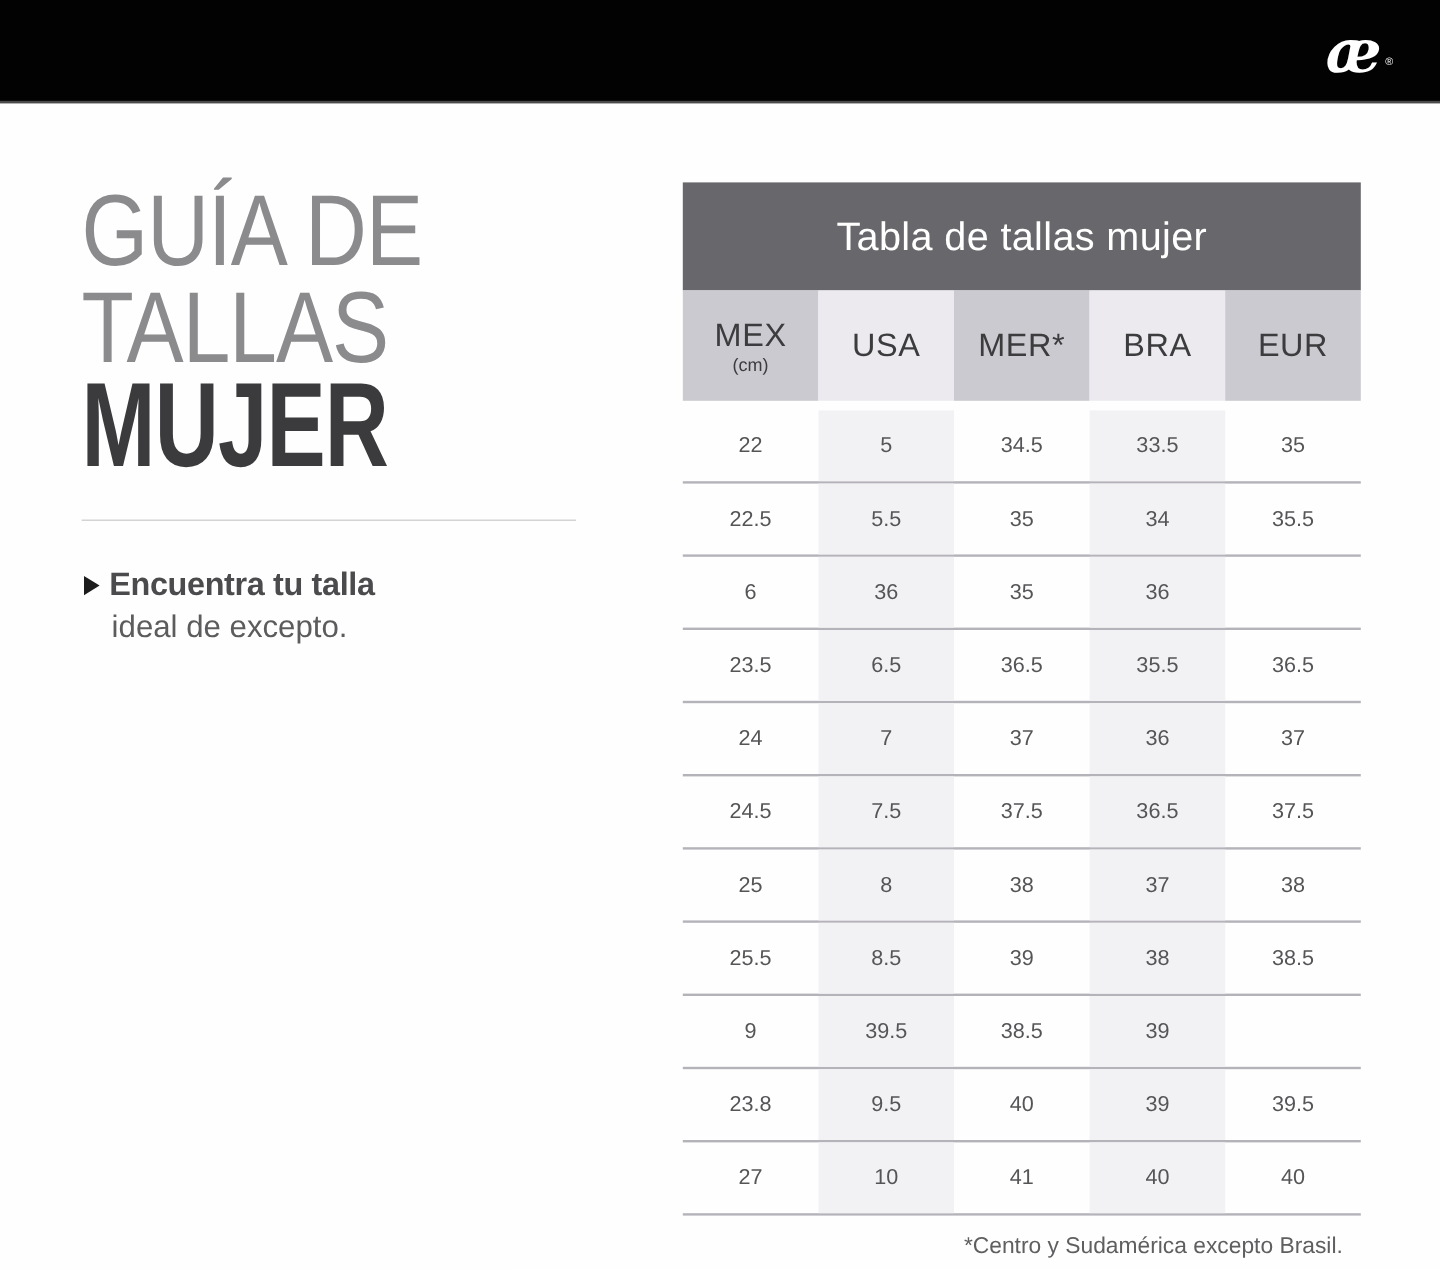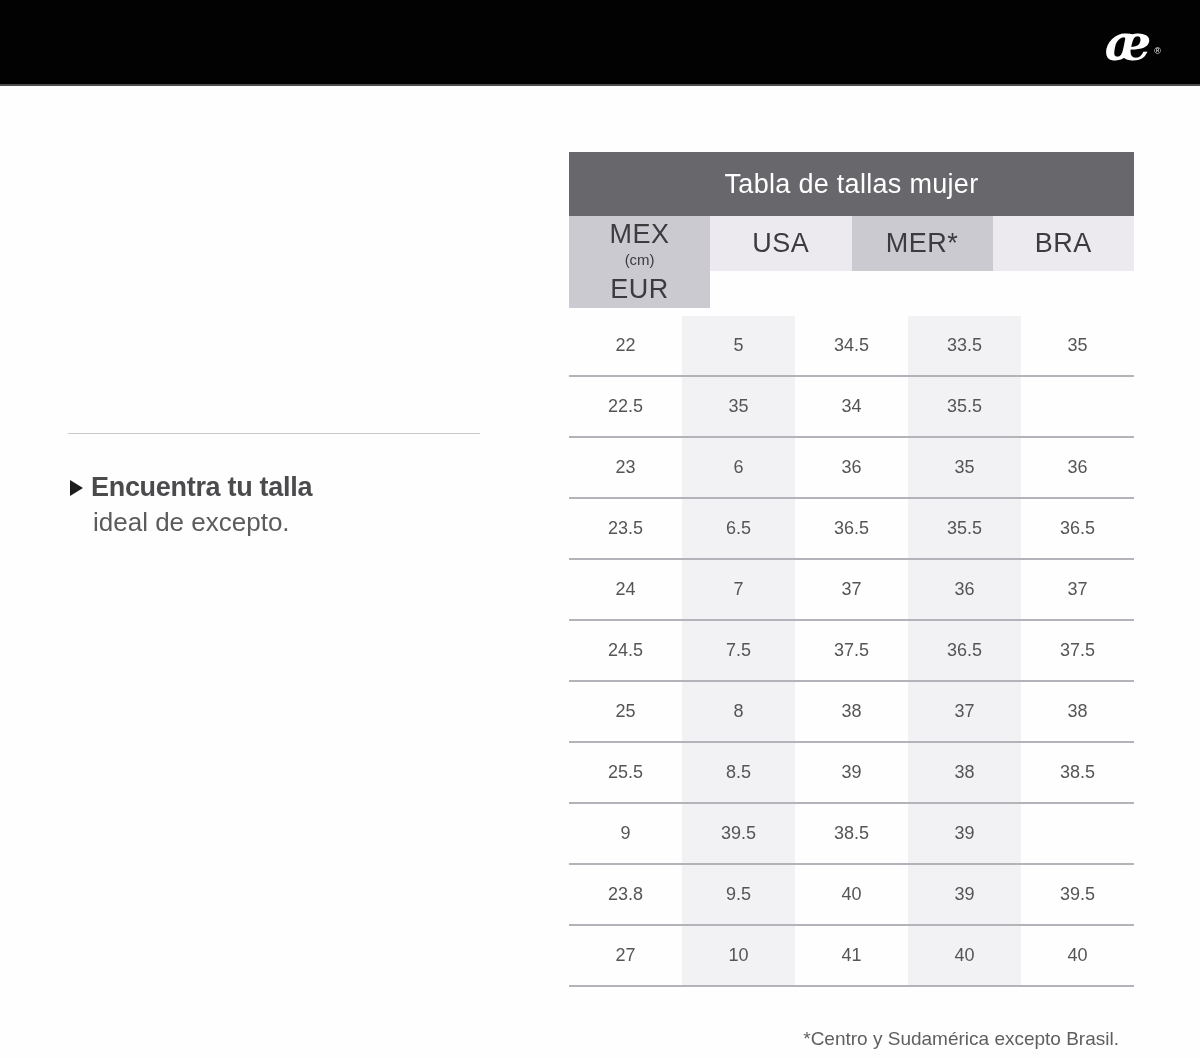--- a/index.html
+++ b/index.html
@@ -62,25 +62,25 @@
   .arrow{
     width:0;height:0;border-left:13px solid #1c1c1c;
     border-top:8px solid transparent;border-bottom:8px solid transparent;
     margin-right:8px;
   }
   .find-title{font-size:27px;font-weight:bold;color:var(--find-title);letter-spacing:-0.3px;}
   .find-sub{font-size:26px;color:var(--find-sub);margin-left:23px;margin-top:4px;}
   
   .size-table{position:absolute;left:569px;top:152px;width:565px;}
   .table-title{
-    height:64px;background:var(--table-title-bg);color:var(--table-title-fg);
+    height:90px;background:var(--table-title-bg);color:var(--table-title-fg);
     display:flex;align-items:center;justify-content:center;
-    font-size:27px;letter-spacing:0.3px;
-  }
-  .col-headers{display:grid;grid-template-columns:repeat(4,1fr);height:92px;}
+    font-size:33px;letter-spacing:0.3px;
+  }
+  .col-headers{display:grid;grid-template-columns:repeat(5,1fr);height:92px;}
   .col-head{
     display:flex;flex-direction:column;align-items:center;justify-content:center;
     font-size:27px;color:var(--head-text);letter-spacing:0.5px;
   }
   .col-head:nth-child(odd){background:var(--head-dark);}
   .col-head:nth-child(even){background:var(--head-light);}
   .col-sub{font-size:15px;letter-spacing:0;margin-top:1px;}
   .header-gap{height:8px;}
   .trow{
     display:grid;grid-template-columns:repeat(5,1fr);height:61px;
@@ -100,20 +100,25 @@
 <body>
 
 <div class="canvas">
 
   <div class="topbar">
     <div class="logo">
       <span>æ</span><span class="reg">®</span>
     </div>
   </div>
 
+  <div class="heading">
+    <span class="h-line">GUÍA DE</span>
+    <span class="h-line">TALLAS</span>
+    <span class="h-line dark">MUJER</span>
+  </div>
 
   <div class="divider"></div>
 
   <div class="find">
     <div class="find-title-row">
       <span class="arrow"></span>
       <span class="find-title">Encuentra tu talla</span>
     </div>
     <div class="find-sub">ideal de excepto.</div>
   </div>
@@ -142,26 +147,26 @@
     <div id="table-body">
         <div class="trow">
           <div class="tcell">22</div>
           <div class="tcell">5</div>
           <div class="tcell">34.5</div>
           <div class="tcell">33.5</div>
           <div class="tcell">35</div>
         </div>
         <div class="trow">
           <div class="tcell">22.5</div>
+          <div class="tcell">5.5</div>
           <div class="tcell">35</div>
           <div class="tcell">34</div>
           <div class="tcell">35.5</div>
         </div>
         <div class="trow">
-          <div class="tcell">23</div>
           <div class="tcell">6</div>
           <div class="tcell">36</div>
           <div class="tcell">35</div>
           <div class="tcell">36</div>
         </div>
         <div class="trow">
           <div class="tcell">23.5</div>
           <div class="tcell">6.5</div>
           <div class="tcell">36.5</div>
           <div class="tcell">35.5</div>

